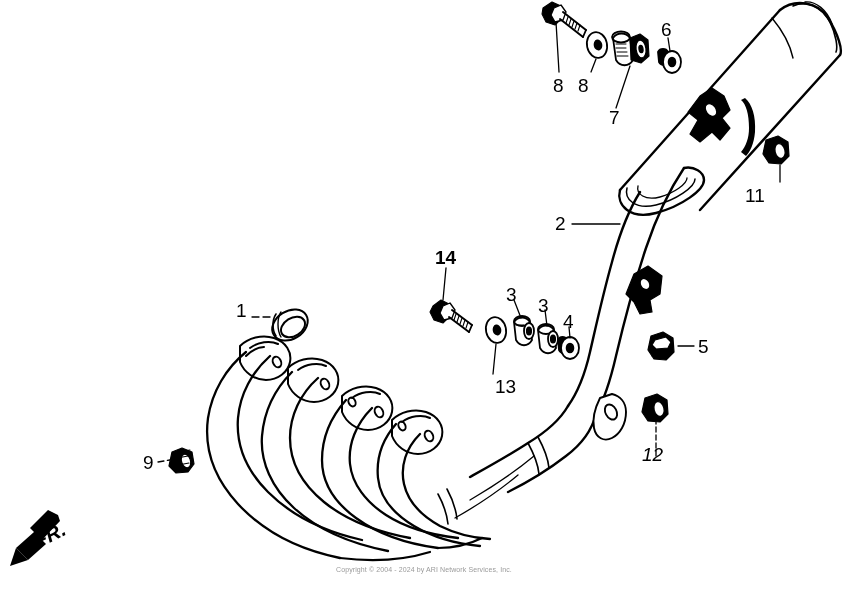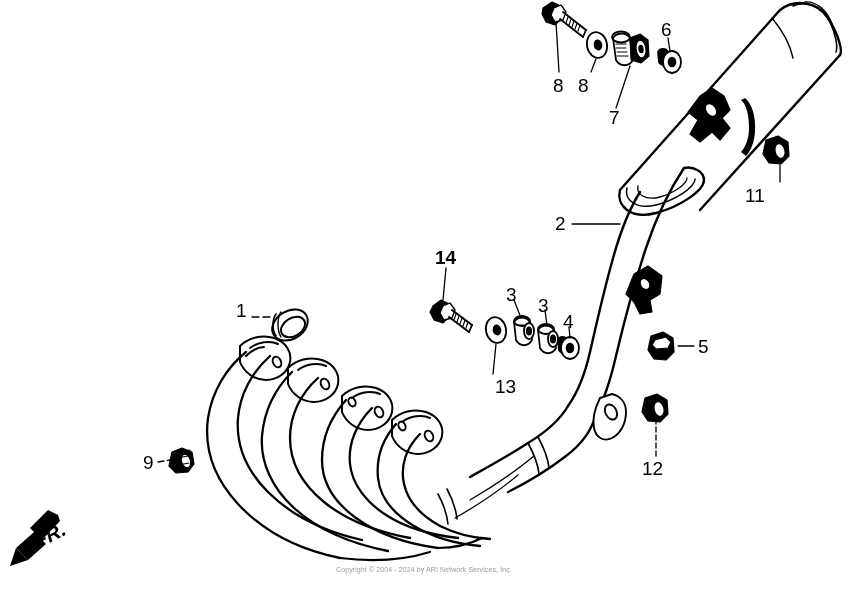--- a/index.html
+++ b/index.html
@@ -379,21 +379,21 @@
   <div class="callout-label" style="left:506px; top:285px;">3</div>
   <div class="callout-label" style="left:538px; top:296px;">3</div>
   <div class="callout-label" style="left:563px; top:312px;">4</div>
   <div class="callout-label" style="left:698px; top:337px;">5</div>
   <div class="callout-label" style="left:661px; top:20px;">6</div>
   <div class="callout-label" style="left:609px; top:108px;">7</div>
   <div class="callout-label" style="left:553px; top:76px;">8</div>
   <div class="callout-label" style="left:143px; top:453px;">9</div>
   <div class="callout-label" style="left:578px; top:76px;">8</div>
   <div class="callout-label" style="left:745px; top:186px;">11</div>
-  <div class="callout-label" style="left:642px; top:459px;">12</div>
+  <div class="callout-label" style="left:642px; top:445px;font-style:italic;">12</div>
   <div class="callout-label" style="left:479px; top:377px;margin-left:16px;">13</div>
   <div class="callout-label" style="left:435px; top:248px;font-weight:bold;">14</div>
 
   <div class="fr-text" style="left:34px; top:524px;">FR.</div>
 
   <div class="copyright" style="left:336px; top:566px;">Copyright © 2004 - 2024 by ARI Network Services, Inc.</div>
 
 </div>
 
 </body></html>

